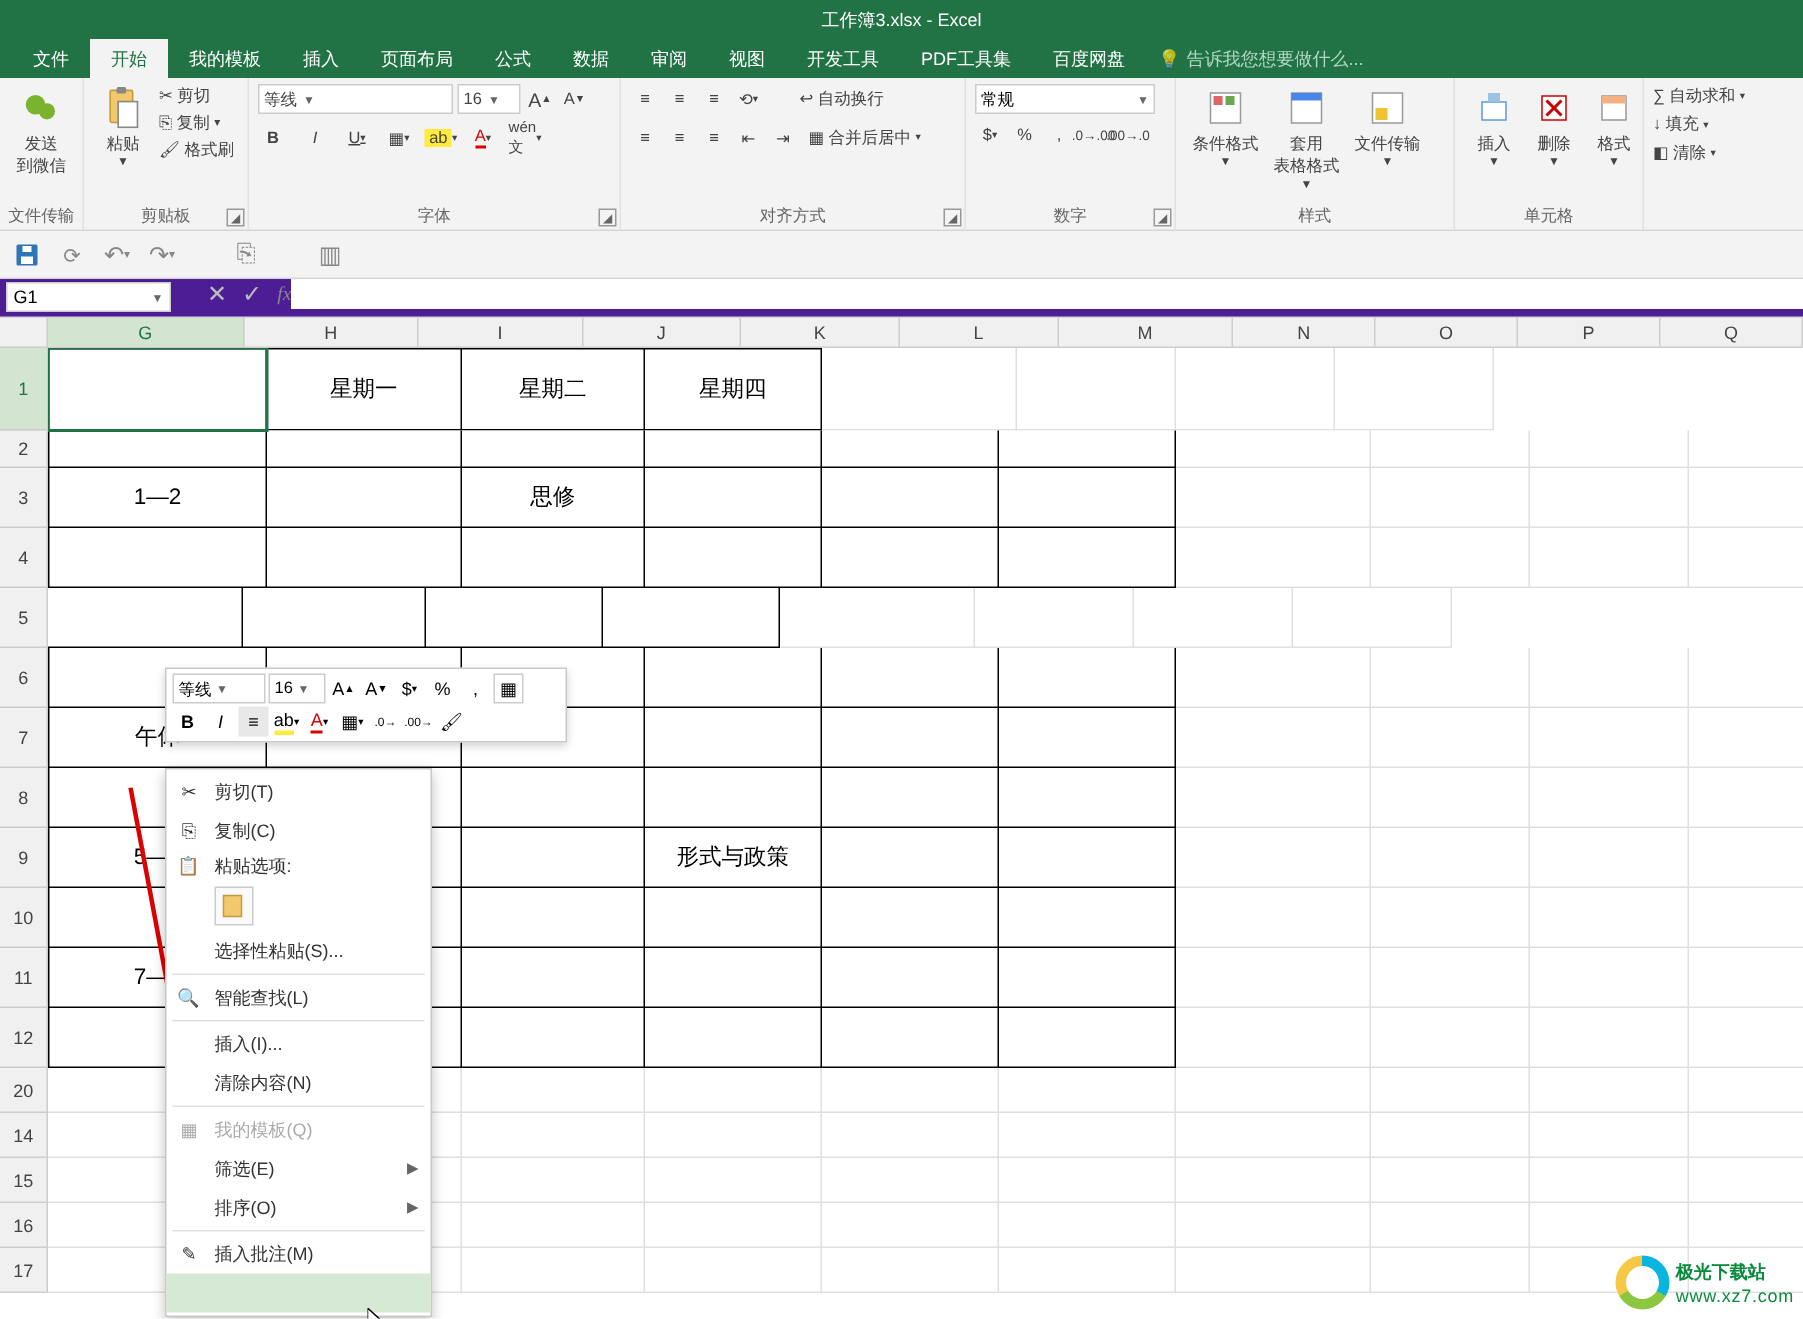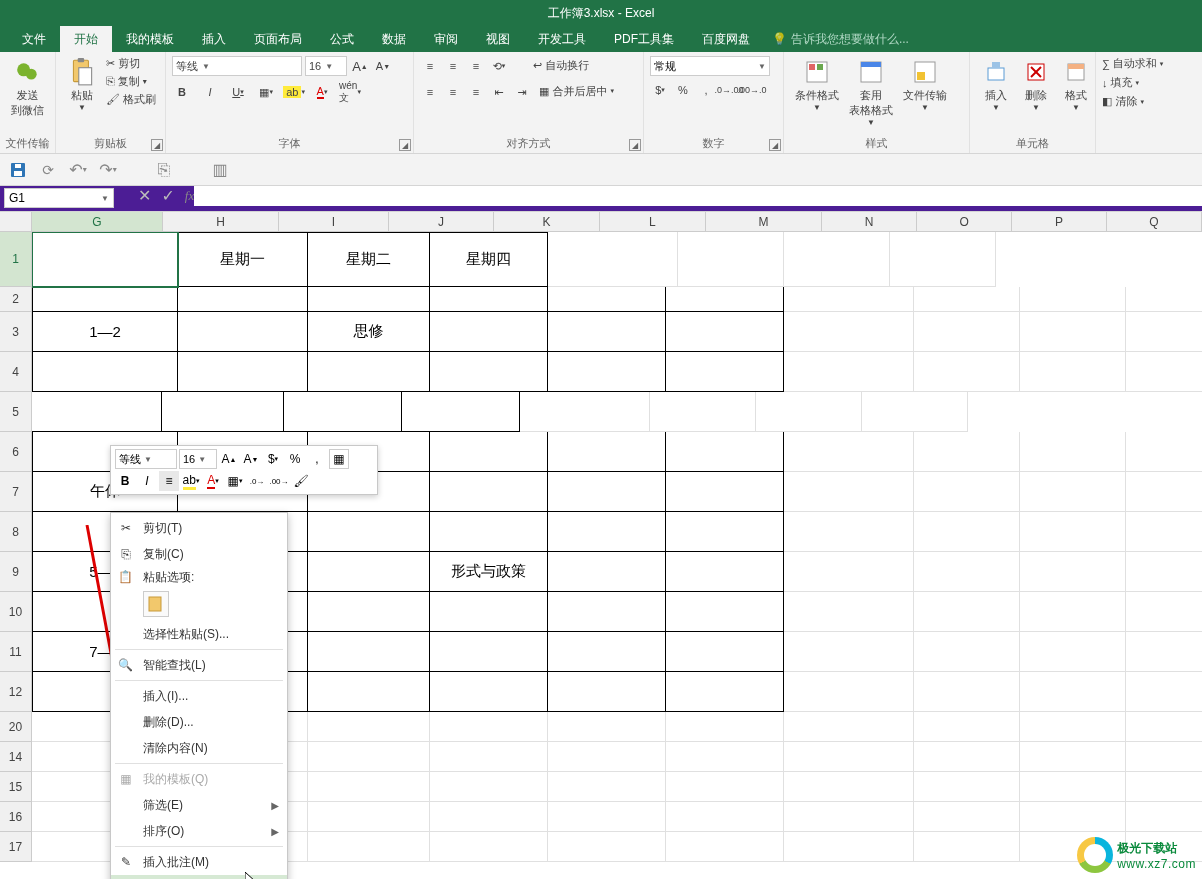--- a/index.html
+++ b/index.html
@@ -694,23 +694,20 @@
     <div class="ctx-sep"></div>
     <div class="ctx-item">
         <span class="ctx-icon">🔍</span>
         <span>智能查找(L)</span>
       </div>
     <div class="ctx-sep"></div>
     <div class="ctx-item">
         <span>插入(I)...</span>
       </div>
     <div class="ctx-item">
-        <span>删除(D)...</span>
-      </div>
-    <div class="ctx-item">
         <span>清除内容(N)</span>
       </div>
     <div class="ctx-sep"></div>
     <div class="ctx-item disabled">
         <span class="ctx-icon">▦</span>
         <span>我的模板(Q)</span>
       </div>
     <div class="ctx-item">
         <span>筛选(E)</span>
         <span class="ctx-arrow">▶</span>

